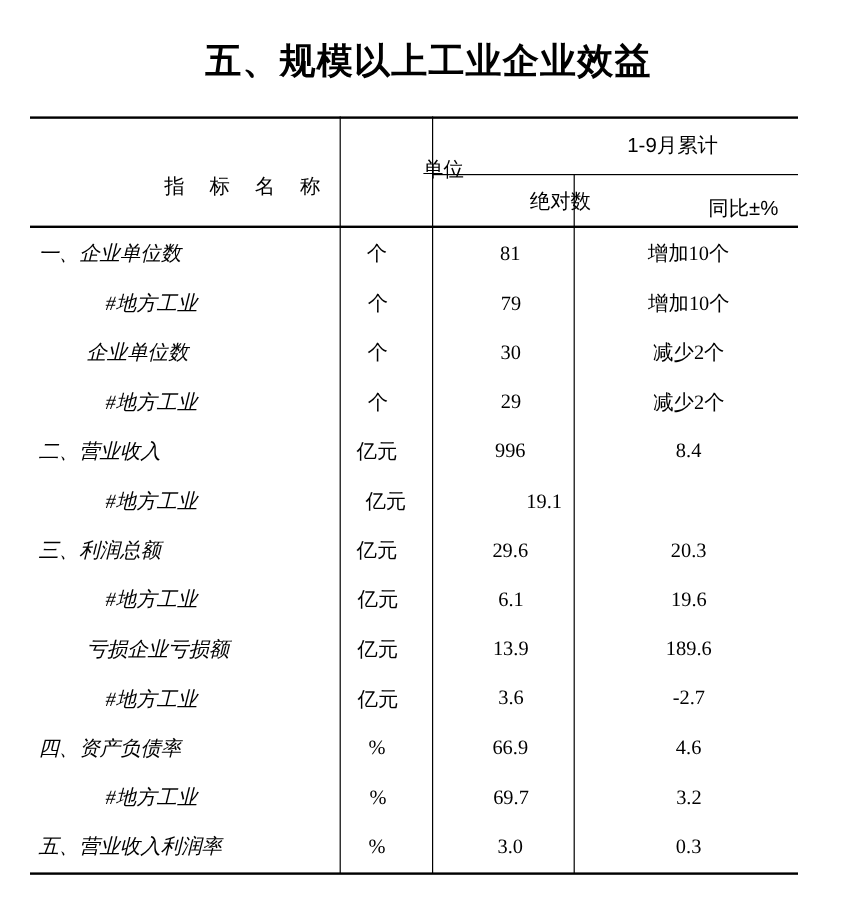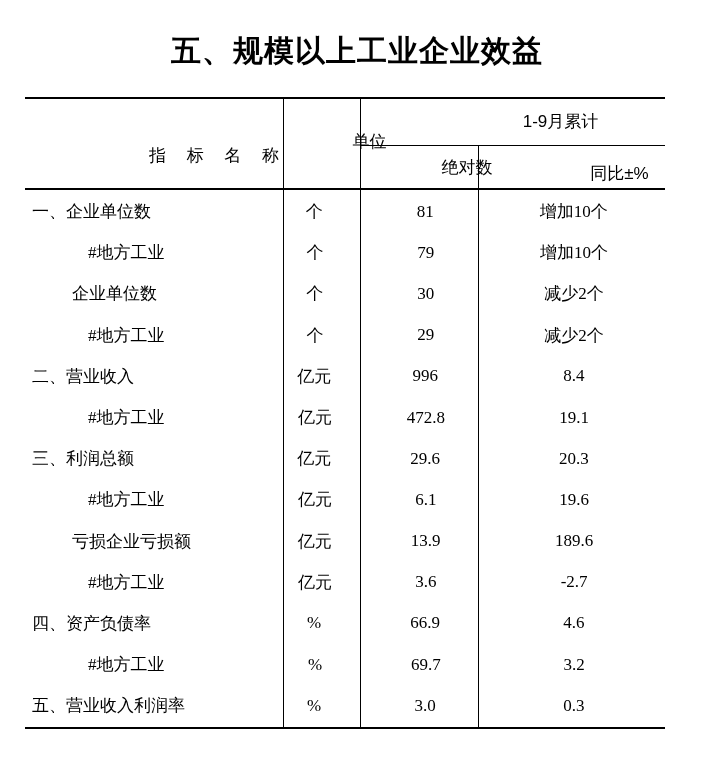--- a/index.html
+++ b/index.html
@@ -53,42 +53,42 @@
   .hcell {
     position: absolute;
     display: flex;
     align-items: center;
     justify-content: center;
     font-family: "Liberation Sans", "DejaVu Sans", sans-serif;
     font-size: 17px;
     white-space: nowrap;
     padding-left: 48px;
   }
-  .hcell-indicator { left: 12px;     top: 0;    width: 258px; height: 116px; word-spacing: 16px; }
+  .hcell-indicator { left: 0;     top: 0;    width: 258px; height: 116px; word-spacing: 16px; }
   .hcell-unit      { left: 258px; top: 0;    width: 77px;  height: 88px; }
   .hcell-period    { left: 335px; top: 0;    width: 305px; height: 48px; }
   .hcell-abs       { left: 335px; top: 48px; width: 118px; height: 44px; }
   .hcell-yoy       { left: 453px; top: 48px; width: 187px; height: 56px; }
 
   
   .rows {
     position: absolute;
     left: 0;
     top: 94px;
     width: 640px;
   }
   .trow {
     display: flex;
     height: 41.2px;
     align-items: center;
     font-size: 17px;
     white-space: nowrap;
   }
   .cell { overflow: visible; }
-  .cell-name { width: 258px; text-align: left; box-sizing: border-box; }
+  .cell-name { width: 258px; text-align: left; box-sizing: border-box; font-style: italic; }
   .cell-unit { width: 77px;  text-align: center; }
   .cell-abs  { width: 118px; text-align: center; padding-left: 16px; }
   .cell-yoy  { width: 187px; text-align: center; }
   .ind0 { padding-left: 7px;  }
   .ind1 { padding-left: 47px; }
   .ind2 { padding-left: 63px; }
 </style>
 </head>
 <body>
 
@@ -143,21 +143,20 @@
     <div class="trow">
       <div class="cell cell-name ind0">二、营业收入</div>
       <div class="cell cell-unit">亿元</div>
       <div class="cell cell-abs">996</div>
       <div class="cell cell-yoy">8.4</div>
     </div>
 
     <div class="trow">
       <div class="cell cell-name ind2">#地方工业</div>
       <div class="cell cell-unit">亿元</div>
-      <div class="cell cell-abs">472.8</div>
       <div class="cell cell-yoy">19.1</div>
     </div>
 
     <div class="trow">
       <div class="cell cell-name ind0">三、利润总额</div>
       <div class="cell cell-unit">亿元</div>
       <div class="cell cell-abs">29.6</div>
       <div class="cell cell-yoy">20.3</div>
     </div>
 

